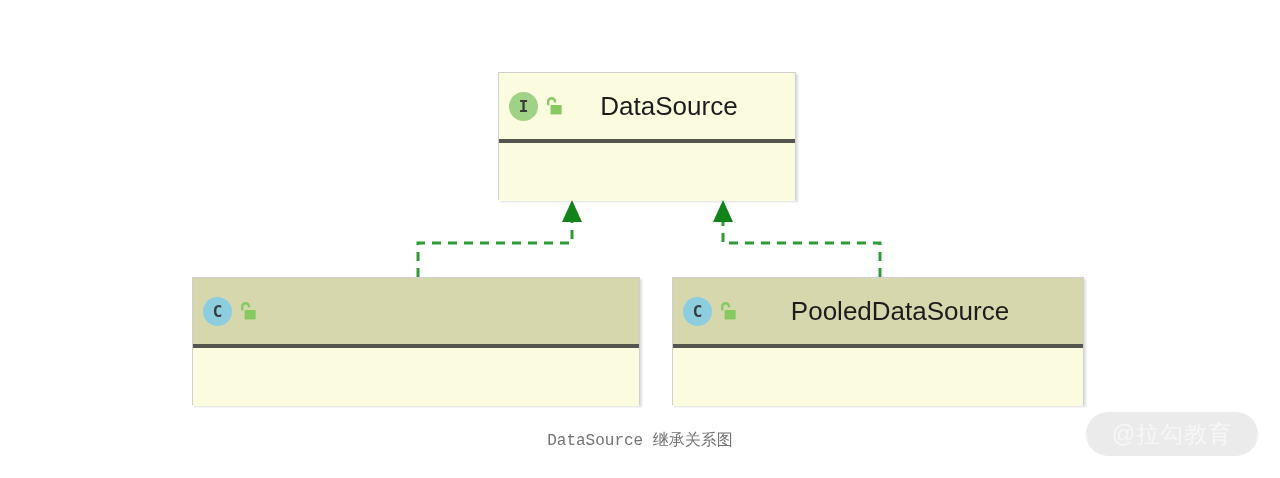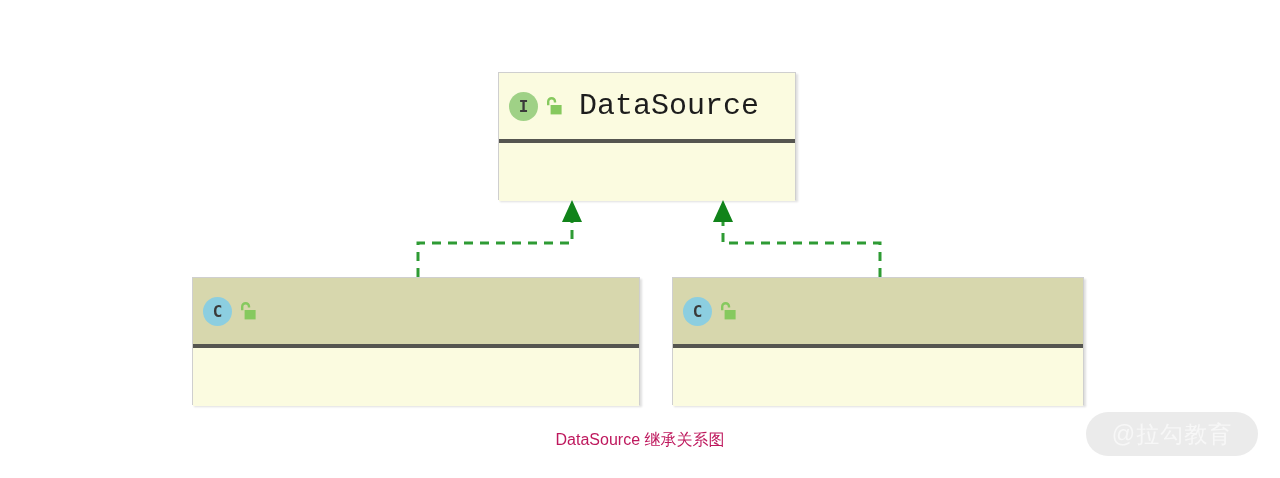--- a/index.html
+++ b/index.html
@@ -69,22 +69,22 @@
     flex: 0 0 auto;
     margin-left: 7px;
     width: 18px;
     height: 20px;
     display: block;
   }
 
   .uml-title {
     flex: 1 1 auto;
     text-align: center;
-    font-family: Liberation Mono, monospace;
-    font-size: 30px;
+    font-family: Liberation Sans, sans-serif;
+    font-size: 26px;
     letter-spacing: 0px;
     color: #1c1c1c;
     white-space: nowrap;
     padding-right: 20px;
   }
 
   
   #wires {
     position: absolute;
     inset: 0;
@@ -92,22 +92,22 @@
   }
 
   
   .caption {
     position: absolute;
     left: 0;
     right: 0;
     top: 430px;
     text-align: center;
     font-size: 16px;
-    color: #be185d;
-    font-family: Liberation Sans, sans-serif;
+    color: #737373;
+    font-family: Liberation Mono, monospace;
   }
 
   
   .watermark {
     position: absolute;
     right: 22px;
     top: 412px;
     width: 172px;
     height: 44px;
     border-radius: 22px;
@@ -149,20 +149,21 @@
     <div class="uml-body" id="body-unpooled" style="height: 58px;"></div>
   </div>
 
   <div class="uml-box" id="node-pooled" style="left: 672px; top: 277px; width: 412px; height: 128px;">
     <div class="uml-header class-header" id="hdr-pooled" style="height: 70px;">
       <span class="badge klass">C</span>
       <svg class="lock-icon" viewBox="0 0 18 20">
         <path d="M3.2 9.2 V5.6 a3.4 3.4 0 0 1 6.8 0 v1.0" fill="none" stroke="#86c95e" stroke-width="2.4"></path>
         <rect x="5.6" y="9.0" width="11.0" height="9.4" fill="#86c95e"></rect>
       </svg>
+      <span class="uml-title">PooledDataSource</span>
     </div>
     <div class="uml-body" id="body-pooled" style="height: 58px;"></div>
   </div>
 
   <svg id="wires" width="1280" height="478">
     <g id="wire-group">
         <path d="M 418 277 L 418 243 L 572 243 L 572 221" fill="none" stroke="#2e9b34" stroke-width="3" stroke-dasharray="9 7"></path>
         <polygon points="572,200 562,222 582,222" fill="#11831a"></polygon>
         <path d="M 880 277 L 880 243 L 723 243 L 723 221" fill="none" stroke="#2e9b34" stroke-width="3" stroke-dasharray="9 7"></path>
         <polygon points="723,200 713,222 733,222" fill="#11831a"></polygon>

